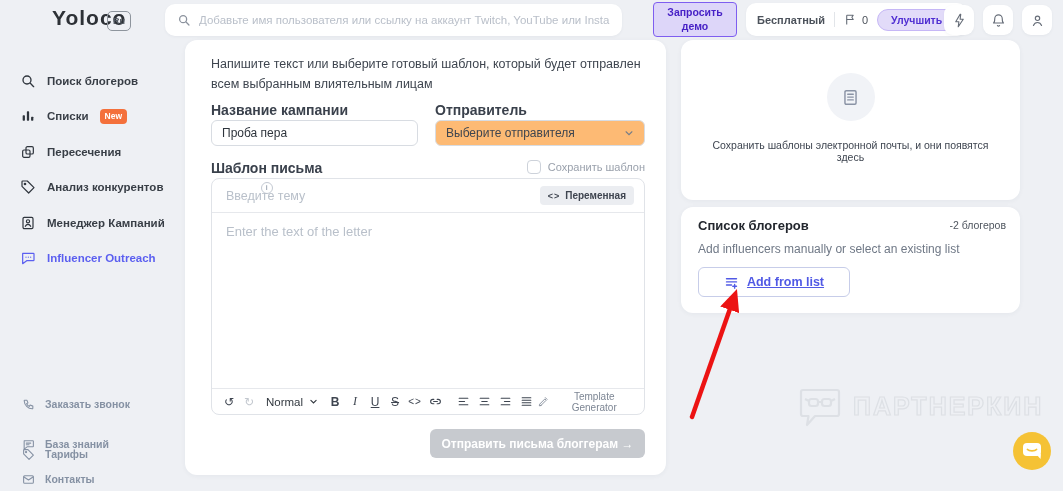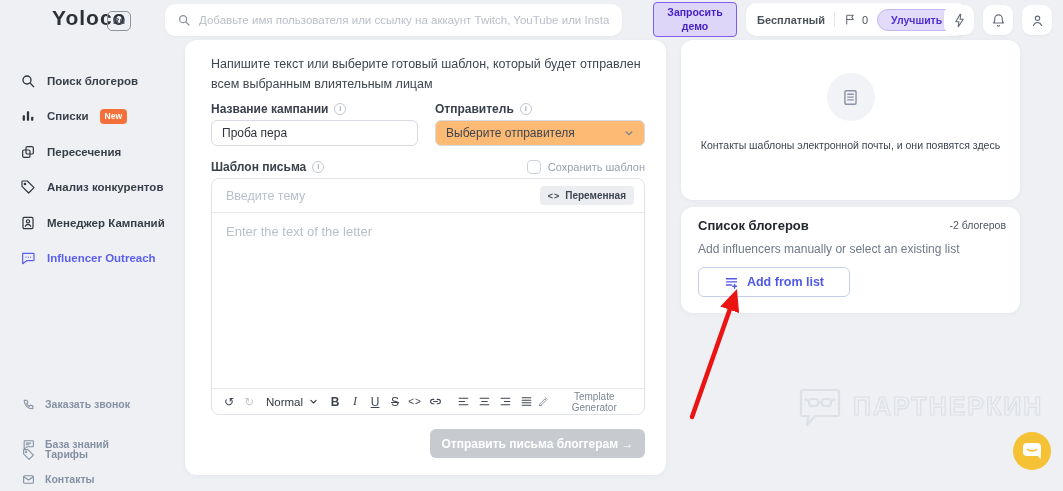--- a/index.html
+++ b/index.html
@@ -40,21 +40,21 @@
   .foot-item svg{width:13px;height:13px;color:#8591a3;flex:0 0 auto;}
 
   
   .card{position:absolute;background:#fff;border-radius:12px;box-shadow:0 1px 5px rgba(40,50,80,.05);}
   .main-card{left:185px;top:40px;width:481px;height:435px;}
   .tpl-card{left:681px;top:40px;width:339px;height:160px;}
   .list-card{left:681px;top:207px;width:339px;height:106px;}
 
   
   .intro{position:absolute;left:26px;top:14px;width:432px;font-size:12.5px;color:#3e454f;line-height:1.6;}
-  .field-label{position:absolute;font-size:12px;font-weight:600;color:#3a414c;display:flex;align-items:center;gap:6px;}
+  .field-label{position:absolute;font-size:14px;font-weight:600;color:#3a414c;display:flex;align-items:center;gap:6px;flex-direction:column;}
   .info-icon{width:12px;height:12px;border:1px solid #c3c9d2;border-radius:50%;color:#a8b0bb;font-size:8px;line-height:10px;text-align:center;font-style:normal;}
   .info-icon::after{content:"i";}
   .text-input{position:absolute;height:26px;border:1px solid #d8dce2;border-radius:6px;background:#fff;font-size:12px;color:#2e343c;padding:0 10px;font-family:inherit;outline:none;}
   .select{position:absolute;height:26px;border:1px solid #d8dce2;border-radius:6px;background:#fdba74;font-size:12px;color:#3e454f;padding:0 10px;display:flex;align-items:center;justify-content:space-between;cursor:pointer;}
   .select svg{width:10px;height:10px;color:#767d88;}
   .save-row{position:absolute;top:120px;right:21px;display:flex;align-items:center;gap:7px;cursor:pointer;}
   .checkbox{width:14px;height:14px;border:1.4px solid #cdd2da;border-radius:4px;background:#fff;}
   .save-label{font-size:11px;color:#9aa1ac;}
   .editor{position:absolute;left:26px;top:138px;width:434px;height:237px;border:1px solid #e0e3e8;border-radius:8px;}
   .subject-row{position:absolute;left:0;top:0;width:100%;height:34px;display:flex;align-items:center;padding:0 10px 0 14px;border-bottom:1px solid #e6e8ec;}
@@ -79,21 +79,21 @@
   .align-group{display:flex;align-items:center;gap:2px;margin-left:8px;}
   .send-btn{position:absolute;right:21px;top:389px;width:215px;height:29px;background:#c7cacf;border:none;border-radius:6px;color:#fff;font-weight:700;font-size:12px;cursor:not-allowed;font-family:inherit;}
 
   
   .tpl-circle{position:absolute;left:50%;transform:translateX(-50%);top:33px;width:48px;height:48px;border-radius:50%;background:#f1f3f7;display:flex;align-items:center;justify-content:center;color:#8a93a5;}
   .tpl-circle svg{width:19px;height:19px;}
   .tpl-empty{position:absolute;left:5%;top:99px;width:90%;text-align:center;font-size:10.5px;color:#3e4550;}
   .list-title{position:absolute;left:17px;top:11px;font-size:13px;font-weight:700;color:#23272e;}
   .list-count{position:absolute;right:14px;top:12px;font-size:10.5px;color:#4f565f;}
   .list-sub{position:absolute;left:17px;top:35px;font-size:12px;color:#6f7886;}
-  .add-btn{position:absolute;left:17px;top:60px;width:152px;height:30px;background:#fff;border:1px solid #c7cde9;border-radius:6px;display:flex;align-items:center;justify-content:center;gap:8px;font-size:12.5px;font-weight:700;color:#5059e5;cursor:pointer;font-family:inherit;}
+  .add-btn{position:absolute;left:17px;top:60px;width:152px;height:30px;background:#fff;border:1px solid #c7cde9;border-radius:6px;display:flex;align-items:center;justify-content:center;gap:8px;font-size:12.5px;font-weight:700;color:#5059e5;cursor:pointer;font-family:inherit;text-decoration:underline;}
   .add-btn svg{width:15px;height:15px;color:#5059e5;}
 
   
   .red-arrow{position:absolute;left:680px;top:288px;pointer-events:none;}
   .watermark{position:absolute;left:797px;top:383px;display:flex;align-items:center;gap:10px;pointer-events:none;}
   .watermark svg{width:46px;height:46px;}
   .wm-text{font-size:25px;font-weight:800;letter-spacing:2px;color:transparent;-webkit-text-stroke:1.2px #dde0e5;}
   .chat-fab{position:absolute;left:1012px;top:431px;width:40px;height:40px;border:none;background:transparent;cursor:pointer;padding:0;}
 </style>
 </head>
@@ -314,21 +314,21 @@
     <button class="send-btn">Отправить письма блоггерам →</button>
   </div>
 
   <div class="card tpl-card">
     <div class="tpl-circle">
       <svg viewBox="0 0 24 24" fill="none" stroke="currentColor" stroke-width="1.8" stroke-linecap="round">
           <rect x="5" y="3.5" width="14" height="17" rx="1.5"></rect>
           <path d="M8.5 8h7M8.5 11.5h7M8.5 15h7"></path>
         </svg>
     </div>
-    <p class="tpl-empty">Контакты шаблоны электронной почты, и они появятся здесь</p>
+    <p class="tpl-empty">Сохранить шаблоны электронной почты, и они появятся здесь</p>
   </div>
 
   <div class="card list-card">
     <div class="list-title">Список блогеров</div>
     <div class="list-count">-2 блогеров</div>
     <div class="list-sub">Add influencers manually or select an existing list</div>
     <button class="add-btn">
       <svg viewBox="0 0 24 24" fill="none" stroke="currentColor" stroke-width="2.2" stroke-linecap="round">
           <path d="M4 6h16M4 11h16M4 16h8"></path>
           <path d="M17 15v6M14 18h6"></path>

